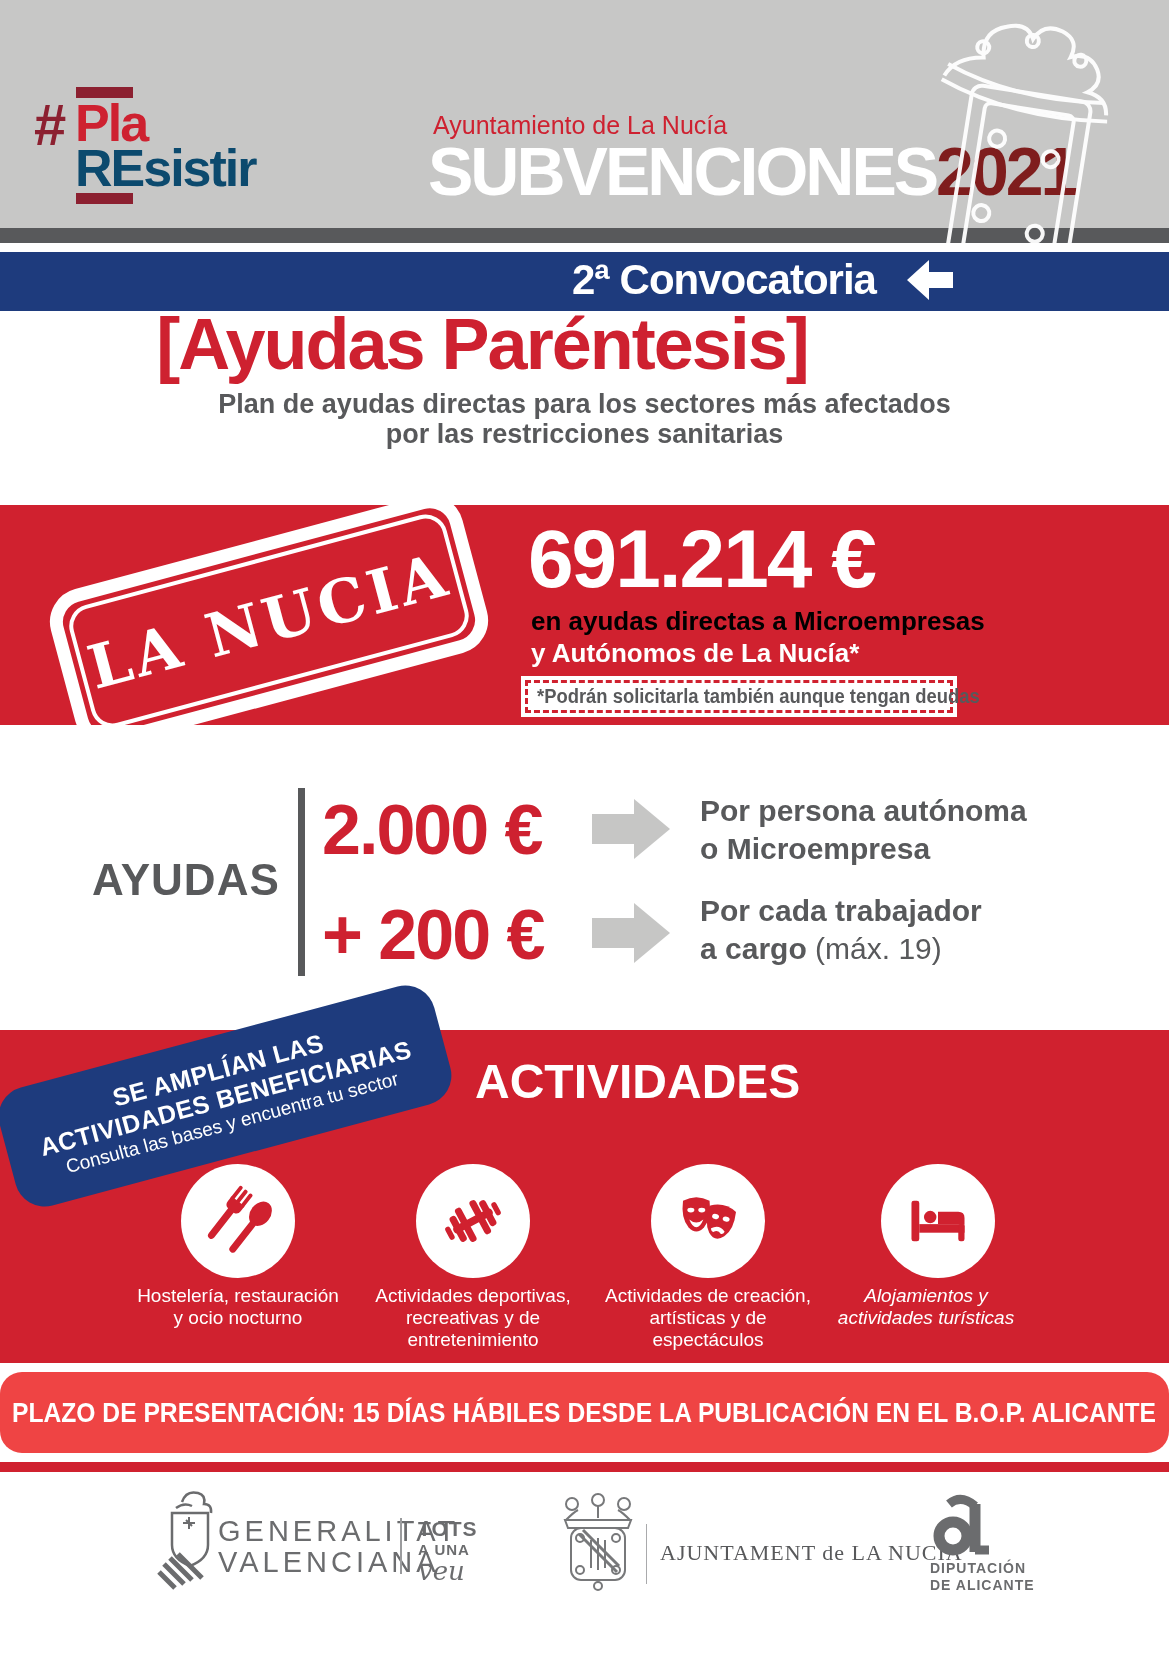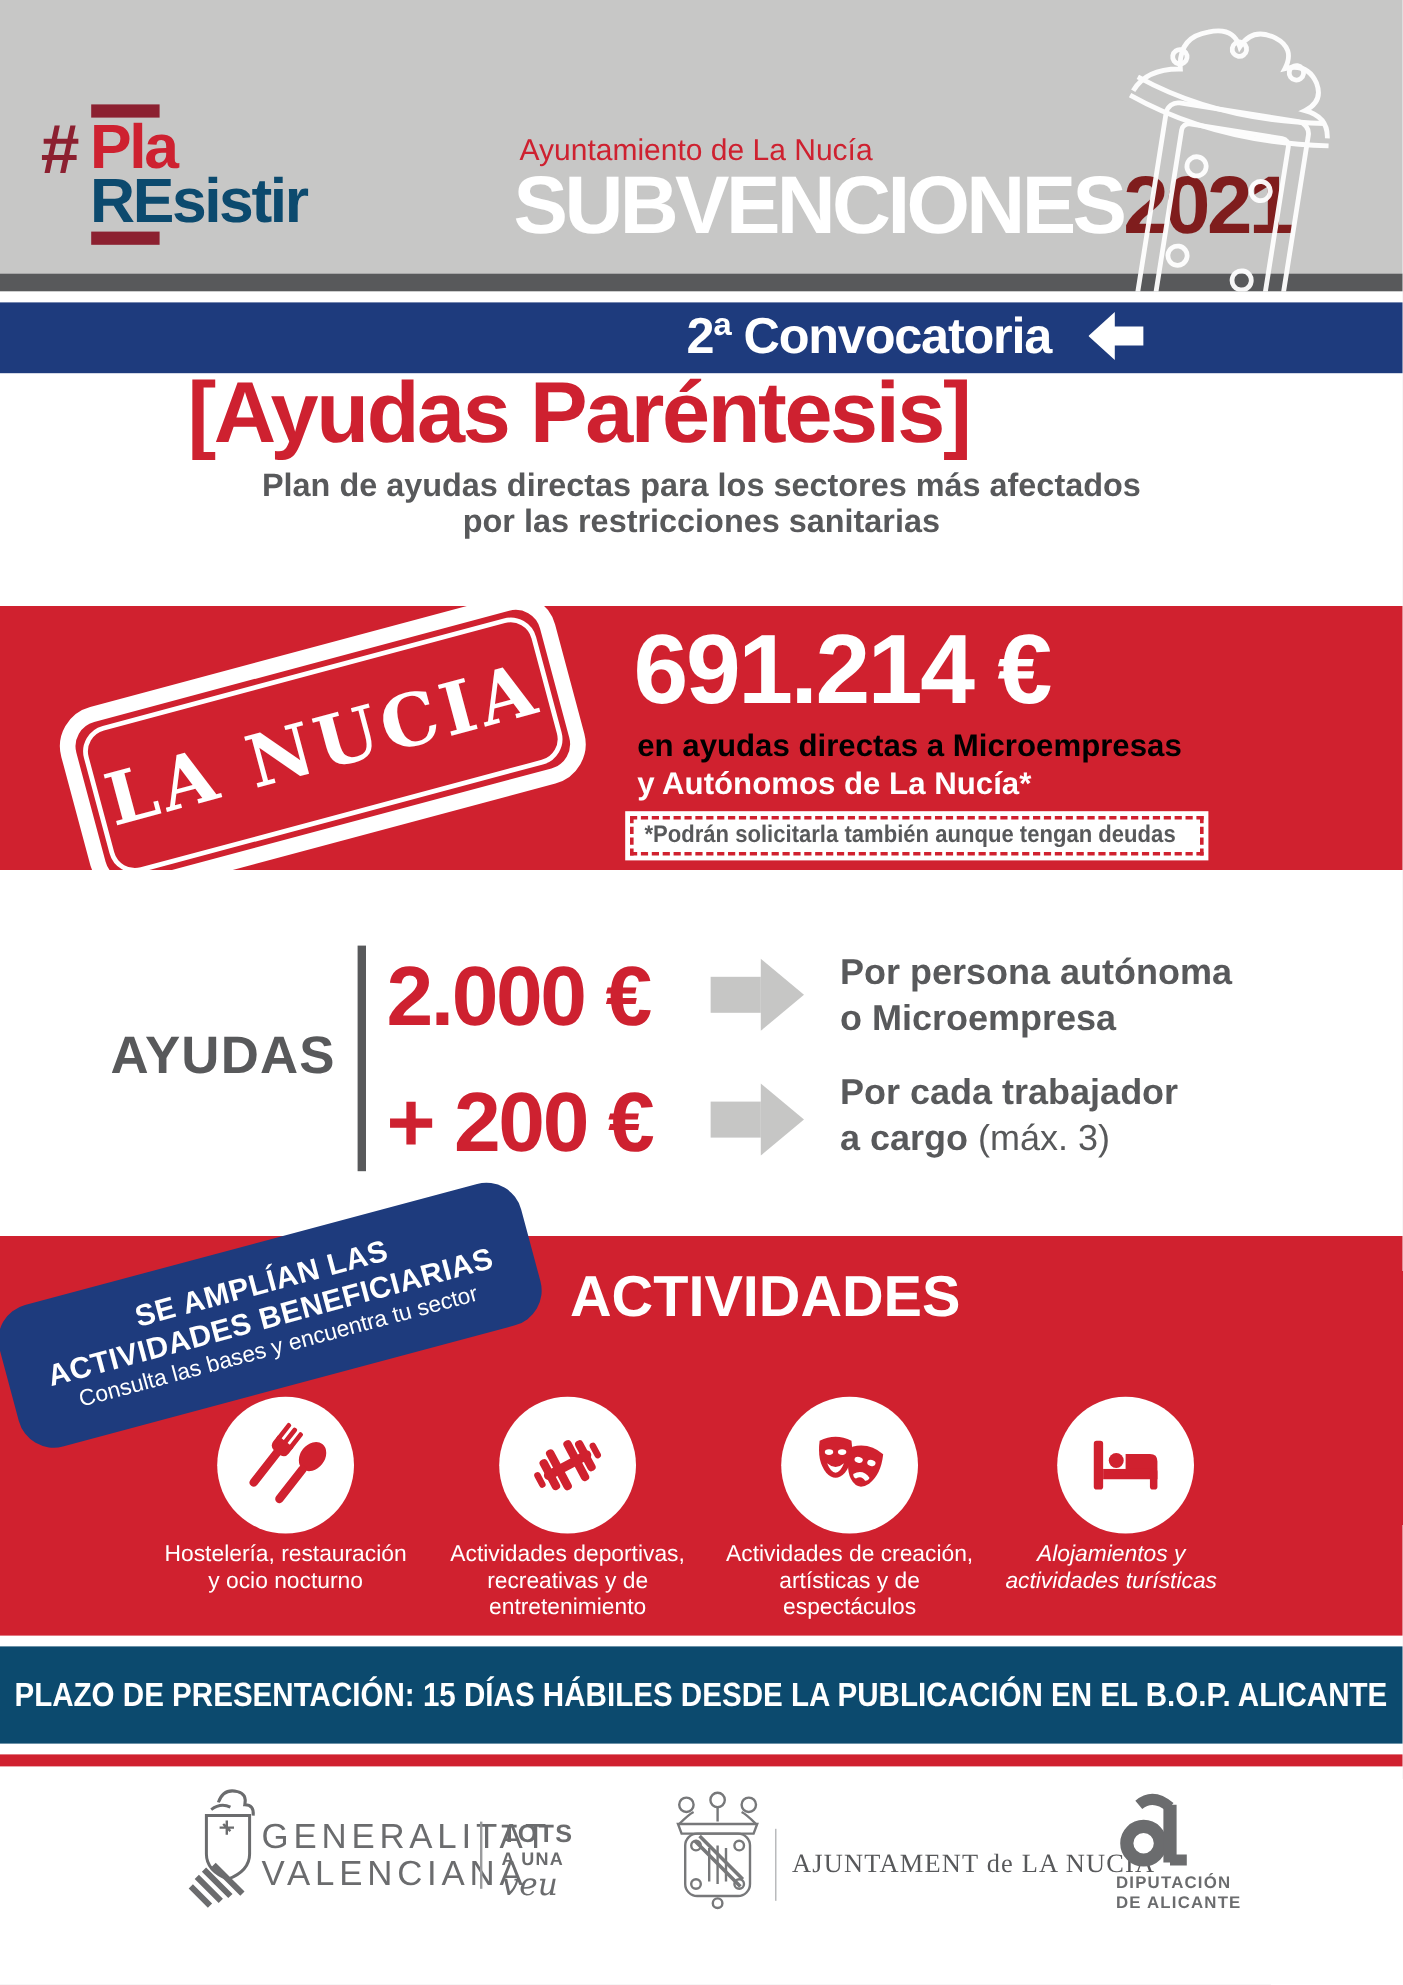--- a/index.html
+++ b/index.html
@@ -51,21 +51,21 @@
     content:"";position:absolute;inset:5px;border:4px solid #ffffff;border-radius:22px;
   }
   .stamp-text{
     font-family:"DejaVu Serif","Liberation Serif",serif;
     font-weight:bold;font-size:60px;color:#ffffff;letter-spacing:4px;line-height:1;
   }
   .fund-amount{left:528px;top:518px;font-size:82px;font-weight:bold;color:#ffffff;line-height:1;letter-spacing:-2px;white-space:nowrap;}
   .fund-d1{left:531px;top:606px;font-size:26px;font-weight:bold;color:#000000;line-height:1.2;}
   .fund-d2{left:531px;top:638px;font-size:26px;font-weight:bold;color:#ffffff;line-height:1.2;}
   .note-box{
-    left:521px;top:676px;width:486px;height:41px;background:#ffffff;z-index:2;
+    left:521px;top:676px;width:436px;height:41px;background:#ffffff;z-index:2;
     display:flex;align-items:center;
   }
   .note-box::before{content:"";position:absolute;inset:4px;border:3px dashed #d0212f;}
   .note-text{
     margin-left:16px;font-size:20px;font-weight:bold;color:#58595b;white-space:nowrap;
     display:inline-block;transform:scaleX(0.92);transform-origin:left center;
   }
 
   
   .ayudas-label{left:92px;top:858px;font-size:44px;font-weight:bold;color:#58595b;letter-spacing:1px;line-height:1;}
@@ -92,21 +92,21 @@
   .bs2{font-size:25px;font-weight:bold;letter-spacing:0.5px;line-height:1.15;}
   .bs3{font-size:19px;font-weight:normal;line-height:1.3;}
   .act-title{left:462px;top:1058px;font-size:48px;font-weight:bold;color:#ffffff;letter-spacing:0px;line-height:1;margin-left:13px;}
   .act-circle{width:114px;height:114px;border-radius:50%;background:#ffffff;top:1164px;display:flex;align-items:center;justify-content:center;}
   .c1{left:181px;} .c2{left:416px;} .c3{left:651px;} .c4{left:881px;}
   .act-caption{top:1285px;width:240px;text-align:center;color:#ffffff;font-size:19px;line-height:22px;}
   .cap1{left:118px;} .cap2{left:353px;} .cap3{left:588px;} .cap4{left:806px;font-style:italic;}
   .act-caption span{display:block;}
 
   
-  .plazo-band{top:1372px;left:0;width:1169px;height:81px;background:#0c4a6e;display:flex;align-items:center;justify-content:center;}
+  .plazo-band{top:1372px;left:0;width:1169px;height:81px;background:#ef4444;display:flex;align-items:center;justify-content:center;border-radius:22px;}
   .plazo-text{
     color:#ffffff;font-size:28px;font-weight:bold;white-space:nowrap;
     display:inline-block;transform:scaleX(0.88);transform-origin:center;letter-spacing:0px;
   }
   .stripe-red{top:1462px;left:0;width:1169px;height:10px;background:#d0212f;}
 
   
   .gv-shield{left:156px;top:1486px;}
   .gv-name{left:218px;top:1516px;color:#6b6c6e;font-size:29px;letter-spacing:4px;line-height:31px;}
   .gv-div{left:400px;top:1518px;width:2px;height:56px;background:#9a9b9d;}
@@ -196,21 +196,21 @@
   </div>
 
   <div class="abs row-amount amt2">+ 200 €</div>
   <svg class="abs arrow2" width="78" height="74" viewBox="0 0 78 74">
     <rect x="0" y="22" width="42" height="30" fill="#c6c6c5"></rect>
     <polygon points="42,7 78,37 42,67" fill="#c6c6c5"></polygon>
   </svg>
   <div class="abs row-desc desc2">
     <span>Por cada trabajador</span><br>
     <span>a cargo</span>
-    <span class="suffix">(máx. 3)</span>
+    <span class="suffix">(máx. 19)</span>
   </div>
 
   <div class="abs band-act"></div>
 
   <div class="abs blue-stamp">
     <span class="bs1">SE AMPLÍAN LAS</span>
     <span class="bs2">ACTIVIDADES BENEFICIARIAS</span>
     <span class="bs3">Consulta las bases y encuentra tu sector</span>
   </div>
 

